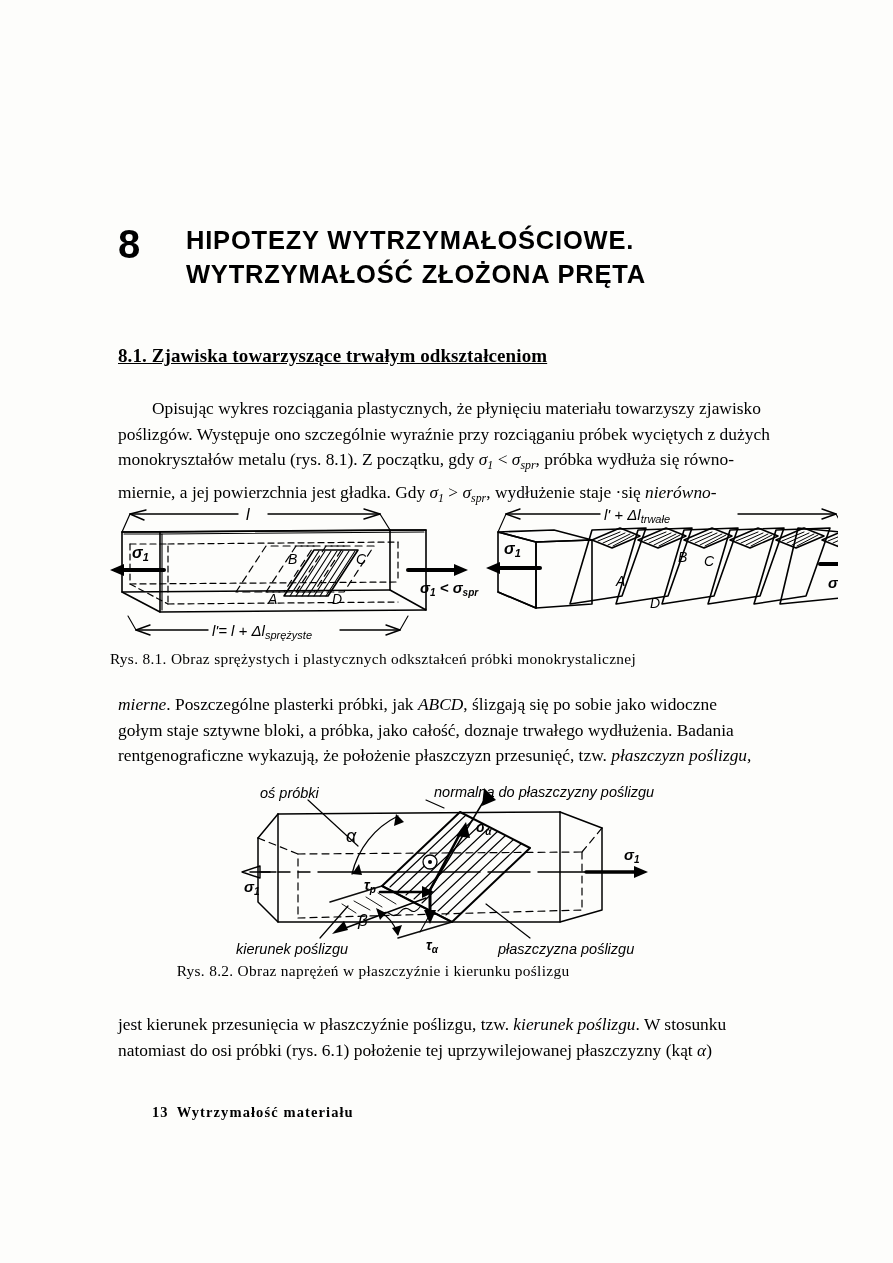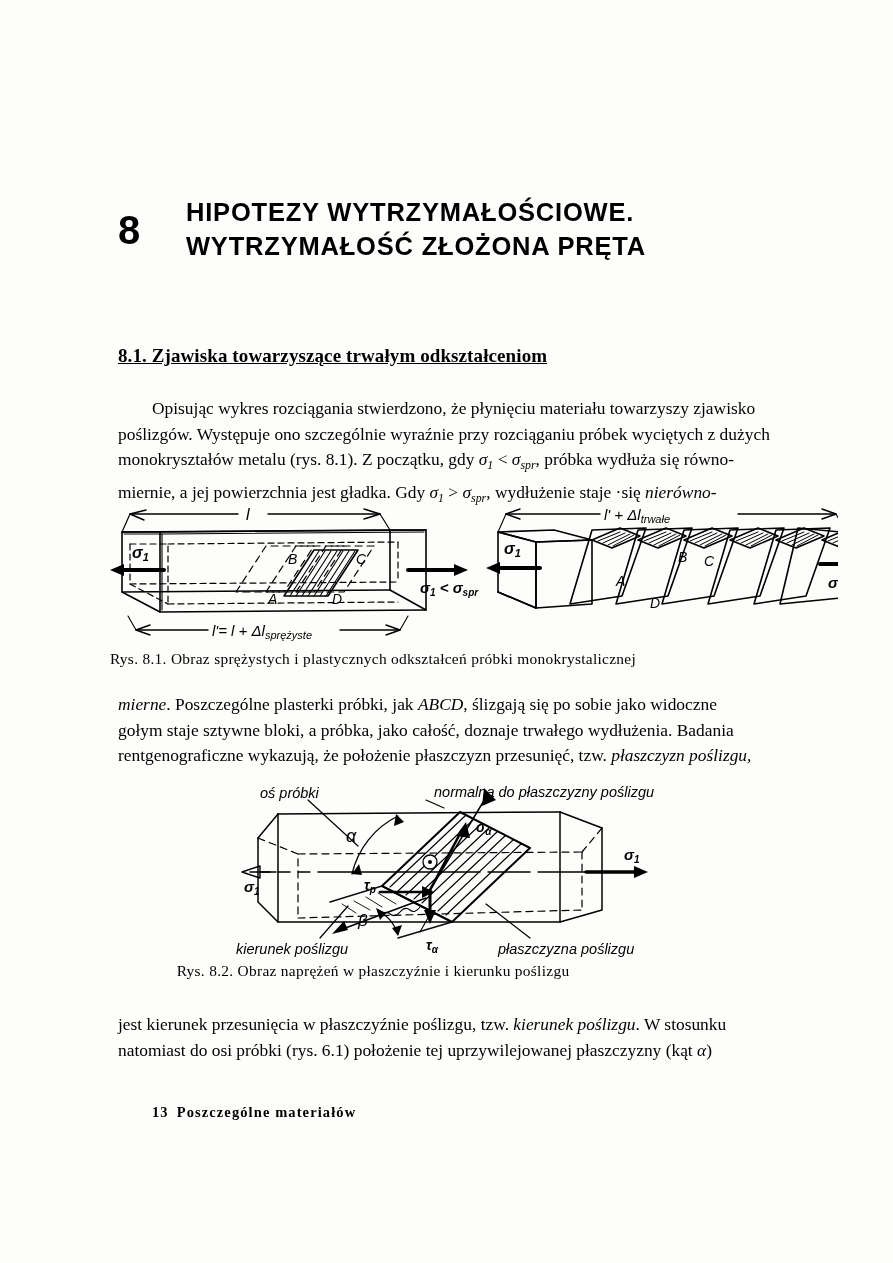--- a/index.html
+++ b/index.html
@@ -35,20 +35,21 @@
     flex: 0 0 68px;
     text-align: left;
     letter-spacing: -1px;
   }
   .chapter-title {
     font-family: "Liberation Sans", "DejaVu Sans", sans-serif;
     font-weight: bold;
     font-size: 25.5px;
     line-height: 1.32;
     letter-spacing: 0.8px;
+    margin-top: 28px;
   }
   .chapter-title div { white-space: nowrap; }
 
   
   .section-head {
     position: absolute;
     left: 118px;
     top: 345px;
     font-weight: bold;
     font-size: 19px;
@@ -126,21 +127,21 @@
     <div class="chapter-title">
       <div>HIPOTEZY WYTRZYMAŁOŚCIOWE.</div>
       <div>WYTRZYMAŁOŚĆ ZŁOŻONA PRĘTA</div>
     </div>
   </div>
 
   <div class="section-head">8.1. Zjawiska towarzyszące trwałym odkształceniom</div>
 
   <div class="para" id="para-1">
     <p>
-      <span class="jline indent">Opisując wykres rozciągania stwierdzono, że płynięciu materiału towarzyszy zjawisko</span>
+      <span class="jline indent">Opisując wykres rozciągania plastycznych, że płynięciu materiału towarzyszy zjawisko</span>
       <span class="jline">poślizgów. Występuje ono szczególnie wyraźnie przy rozciąganiu próbek wyciętych z dużych</span>
       <span class="jline"><span>monokryształów  metalu  (rys. 8.1).  Z początku,  gdy </span><span class="sym">σ<sub>1</sub></span><span> &lt; </span><span class="sym">σ<sub>spr</sub></span><span>, próbka wydłuża się równo-</span></span>
       <span class="jline"><span>miernie,  a  jej  powierzchnia  jest  gładka.  Gdy  </span><span class="sym">σ<sub>1</sub></span><span> &gt; </span><span class="sym">σ<sub>spr</sub></span><span>,  wydłużenie  staje ·się </span><span class="it">nierówno-</span></span>
     </p>
   </div>
 
   <div class="figure" id="figure-81">
     <svg width="730" height="148" viewBox="0 0 730 148">
       <g fill="none" stroke="#000" stroke-width="1.6" stroke-linejoin="round" stroke-linecap="round">
 
@@ -467,16 +468,16 @@
   <div class="caption" id="caption-82">Rys. 8.2. Obraz naprężeń w płaszczyźnie i kierunku poślizgu</div>
 
   <div class="para" id="para-3">
     <p>
       <span class="jline"><span>jest kierunek przesunięcia w płaszczyźnie poślizgu, tzw. </span><span class="it">kierunek poślizgu</span><span>. W stosunku</span></span>
       <span class="jline"><span>natomiast do osi próbki (rys. 6.1) położenie tej uprzywilejowanej płaszczyzny  (kąt </span><span class="sym">α</span><span>)</span></span>
     </p>
   </div>
 
   <div class="footer">
-    <span class="fnum">13</span><span>Poszczególne materiałów</span>
+    <span class="fnum">13</span><span>Wytrzymałość materiału</span>
   </div>
 
 </div>
 
 </body></html>

